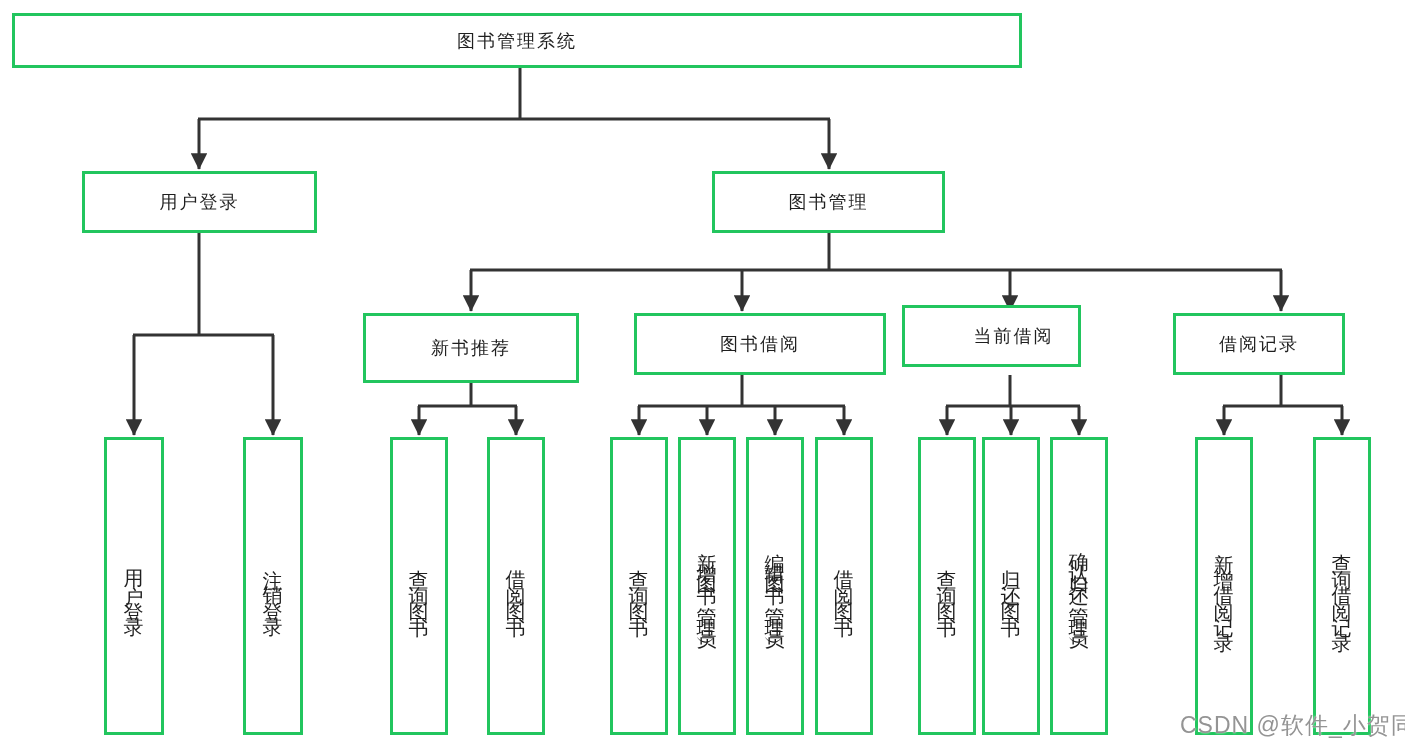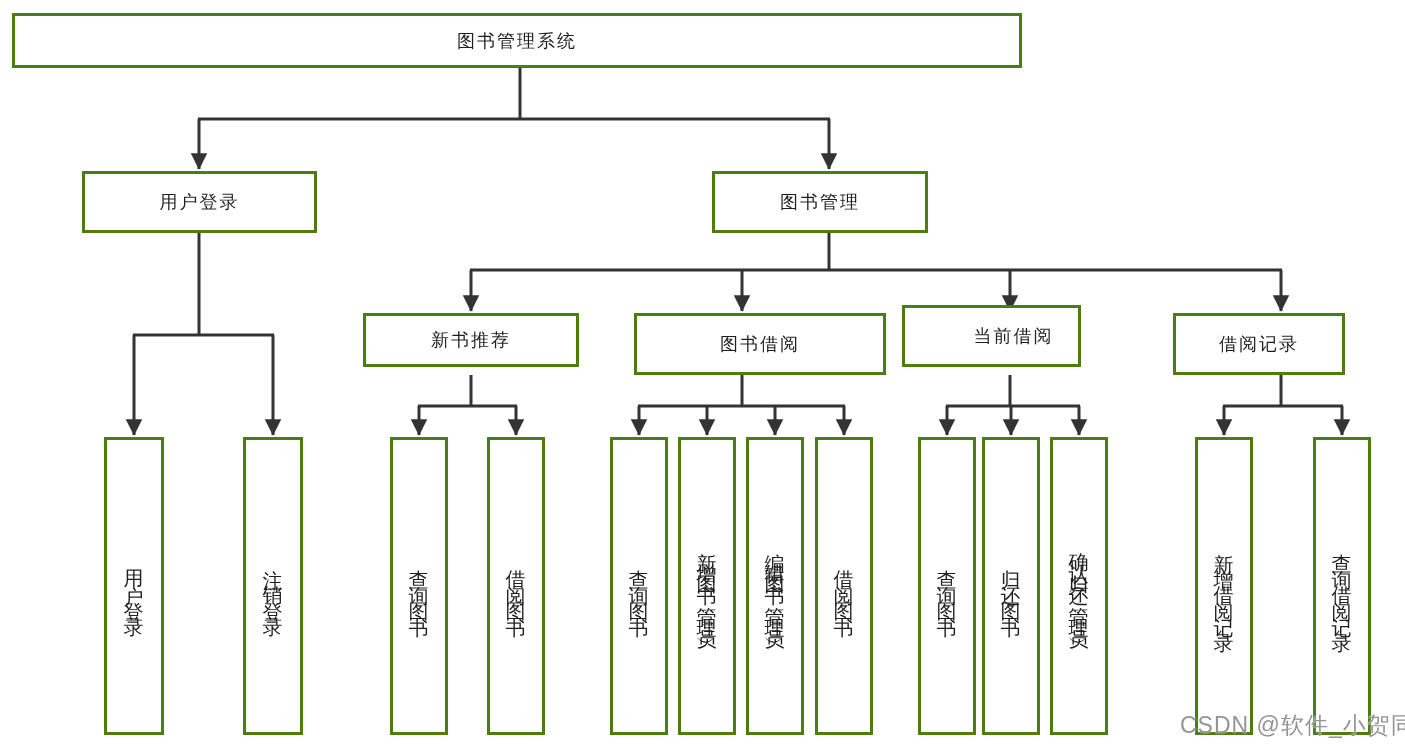--- a/index.html
+++ b/index.html
@@ -14,21 +14,21 @@
   svg.edges {
     position: absolute;
     left: 0; top: 0;
     z-index: 1;
   }
   svg.edges line { stroke: #333333; stroke-width: 3; }
   .box {
     position: absolute;
     box-sizing: border-box;
     background: #ffffff;
-    border: 3px solid #4d7c0f;
+    border: 3px solid #22c55e;
     display: flex;
     align-items: center;
     justify-content: center;
     color: #1f1f1f;
     z-index: 2;
   }
   .hbox {
     font-size: 18px;
     letter-spacing: 2px;
     white-space: nowrap;
@@ -116,23 +116,23 @@
       <line x1="1281" y1="375" x2="1281" y2="407"></line>
       <line x1="1223" y1="406" x2="1343" y2="406"></line>
       <line x1="1224" y1="406" x2="1224" y2="435" marker-end="url(#arr)"></line>
       <line x1="1342" y1="406" x2="1342" y2="435" marker-end="url(#arr)"></line>
     </g>
   </svg>
 
   <div class="box hbox" style="left:12px; top:13px; width:1010px; height:55px;">图书管理系统</div>
 
   <div class="box hbox" style="left:82px; top:171px; width:235px; height:62px;">用户登录</div>
-  <div class="box hbox" style="left:712px; top:171px; width:216px; height:62px;">图书管理</div>
+  <div class="box hbox" style="left:712px; top:171px; width:233px; height:62px;">图书管理</div>
 
-  <div class="box hbox" style="left:363px; top:313px; width:216px; height:54px;">新书推荐</div>
+  <div class="box hbox" style="left:363px; top:313px; width:216px; height:70px;">新书推荐</div>
   <div class="box hbox" style="left:634px; top:313px; width:252px; height:62px;">图书借阅</div>
   <div class="box hbox" style="left:902px; top:305px; width:179px; height:62px;padding-left:44px;">当前借阅</div>
   <div class="box hbox" style="left:1173px; top:313px; width:172px; height:62px;">借阅记录</div>
 
   <div class="box vbox" style="left:104px; top:437px; width:60px; height:298px;">用户登录</div>
   <div class="box vbox" style="left:243px; top:437px; width:60px; height:298px;">注销登录</div>
 
   <div class="box vbox" style="left:390px; top:437px; width:58px; height:298px;">查询图书</div>
   <div class="box vbox" style="left:487px; top:437px; width:58px; height:298px;">借阅图书</div>
 

